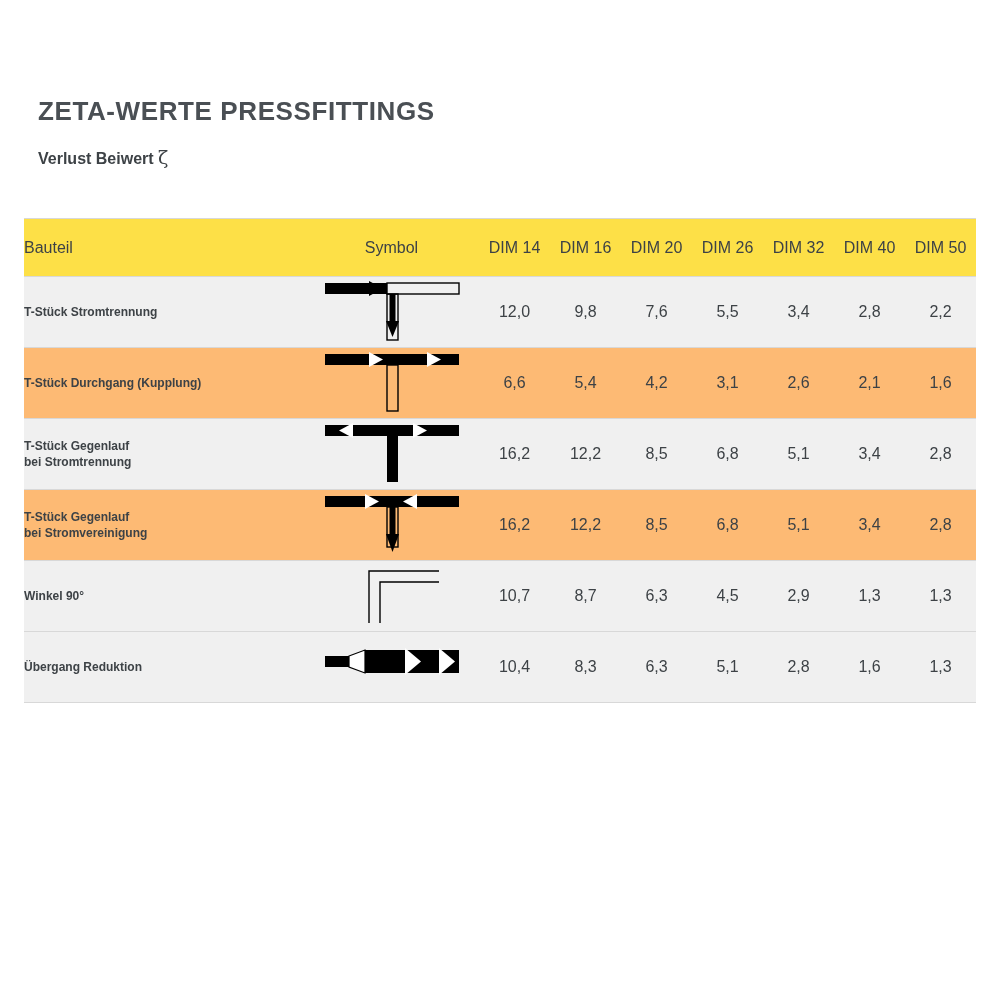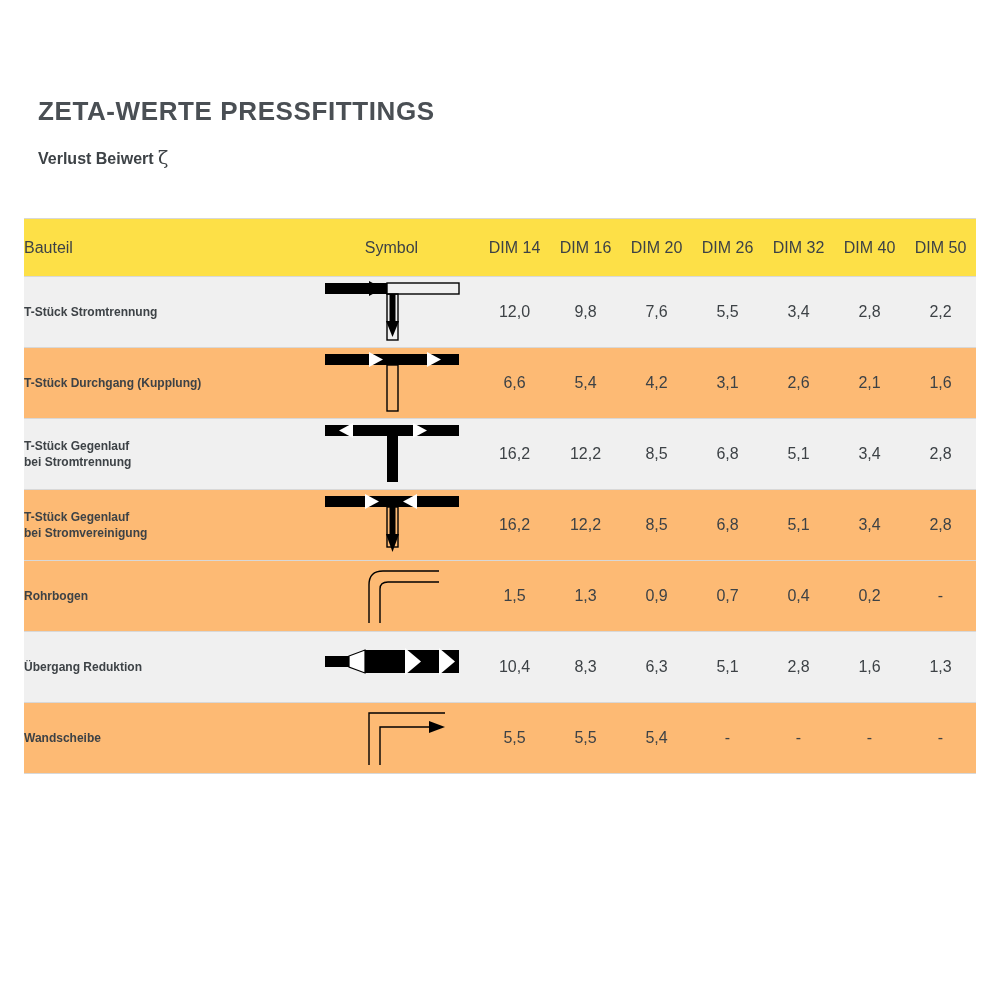--- a/index.html
+++ b/index.html
@@ -216,41 +216,41 @@
         </td>
         <td class="val">16,2</td>
         <td class="val">12,2</td>
         <td class="val">8,5</td>
         <td class="val">6,8</td>
         <td class="val">5,1</td>
         <td class="val">3,4</td>
         <td class="val">2,8</td>
       </tr>
 
-
-      <tr class="plain">
-        <td class="bauteil">
-          <span>Rohrbogen</span>
-        </td>
-        <td class="symbol">
-          <span class="sym-wrap">
-            <svg width="150" height="66" viewBox="0 0 150 66">
-              <path d="M 52 62 L 52 24 Q 52 10 66 10 L 122 10" fill="none" stroke="#000" stroke-width="1.4"></path>
-              <path d="M 63 62 L 63 28 Q 63 21 71 21 L 122 21" fill="none" stroke="#000" stroke-width="1.4"></path>
-            </svg>
-          </span>
-        </td>
-        <td class="val">1,5</td>
+      <tr class="shade">
+        <td class="bauteil">
+          <span>Winkel 90°</span>
+        </td>
+        <td class="symbol">
+          <span class="sym-wrap">
+            <svg width="150" height="66" viewBox="0 0 150 66">
+              <path d="M 52 62 L 52 10 L 122 10" fill="none" stroke="#000" stroke-width="1.4"></path>
+              <path d="M 63 62 L 63 21 L 122 21" fill="none" stroke="#000" stroke-width="1.4"></path>
+            </svg>
+          </span>
+        </td>
+        <td class="val">10,7</td>
+        <td class="val">8,7</td>
+        <td class="val">6,3</td>
+        <td class="val">4,5</td>
+        <td class="val">2,9</td>
         <td class="val">1,3</td>
-        <td class="val">0,9</td>
-        <td class="val">0,7</td>
-        <td class="val">0,4</td>
-        <td class="val">0,2</td>
-        <td class="val">-</td>
-      </tr>
+        <td class="val">1,3</td>
+      </tr>
+
 
       <tr class="shade">
         <td class="bauteil">
           <span>Übergang Reduktion</span>
         </td>
         <td class="symbol">
           <span class="sym-wrap">
             <svg width="150" height="66" viewBox="0 0 150 66">
               <rect x="8" y="24" width="24" height="11" fill="#000"></rect>
               <polygon points="32,24 48,18 48,41 32,35" fill="#fff" stroke="#000" stroke-width="1.2"></polygon>
@@ -262,38 +262,17 @@
         </td>
         <td class="val">10,4</td>
         <td class="val">8,3</td>
         <td class="val">6,3</td>
         <td class="val">5,1</td>
         <td class="val">2,8</td>
         <td class="val">1,6</td>
         <td class="val">1,3</td>
       </tr>
 
-      <tr class="plain">
-        <td class="bauteil">
-          <span>Wandscheibe</span>
-        </td>
-        <td class="symbol">
-          <span class="sym-wrap">
-            <svg width="150" height="66" viewBox="0 0 150 66">
-              <path d="M 52 62 L 52 10 L 128 10" fill="none" stroke="#000" stroke-width="1.4"></path>
-              <path d="M 63 62 L 63 24 L 118 24" fill="none" stroke="#000" stroke-width="1.4"></path>
-              <polygon points="112,18 128,24 112,30" fill="#000"></polygon>
-            </svg>
-          </span>
-        </td>
-        <td class="val">5,5</td>
-        <td class="val">5,5</td>
-        <td class="val">5,4</td>
-        <td class="val">-</td>
-        <td class="val">-</td>
-        <td class="val">-</td>
-        <td class="val">-</td>
-      </tr>
 
     </tbody>
   </table>
 
 </div>
 
 </body></html>

